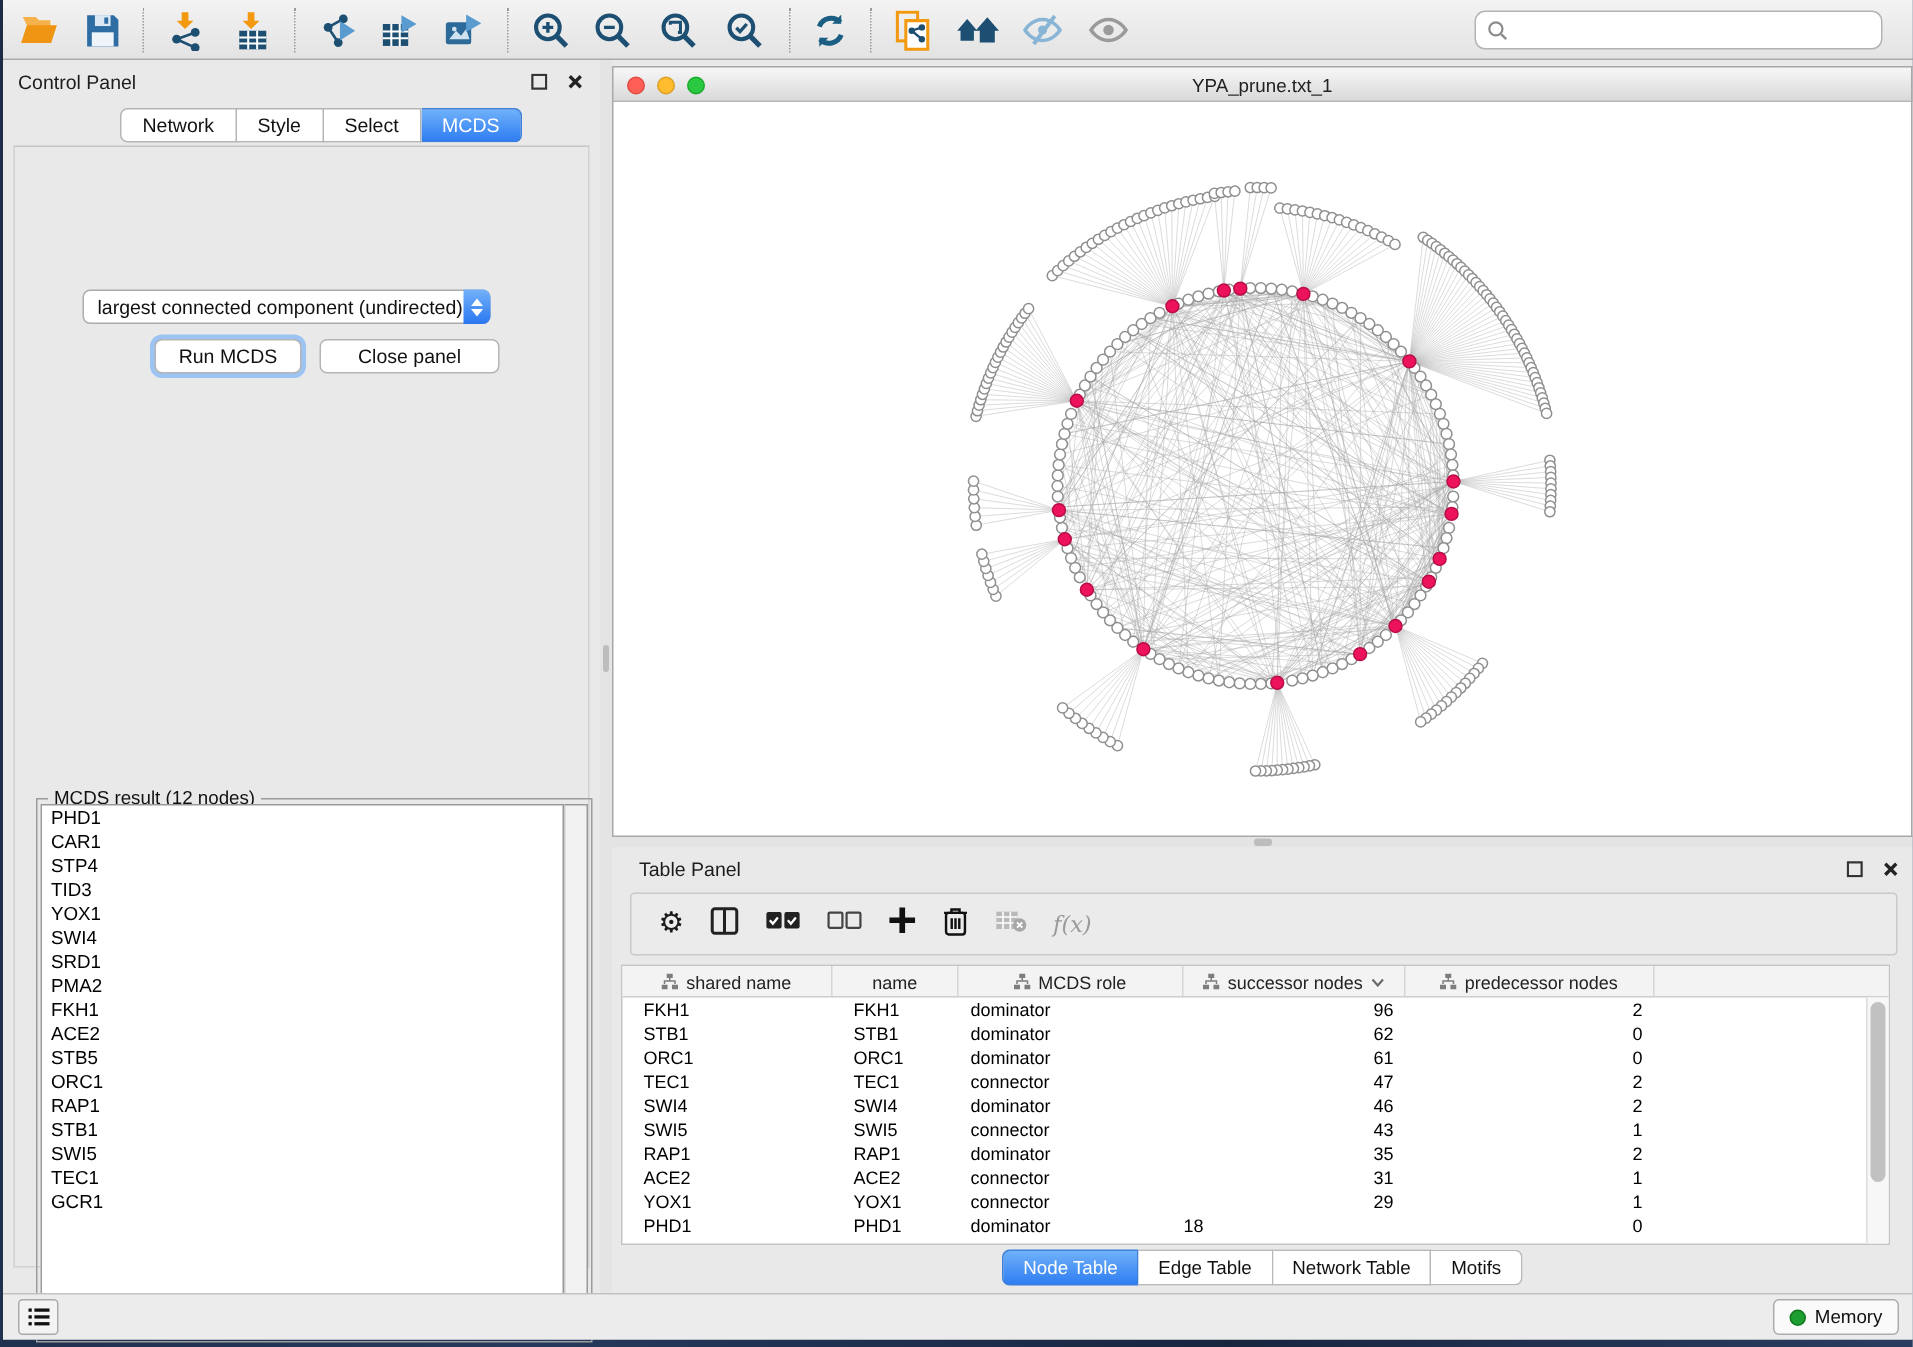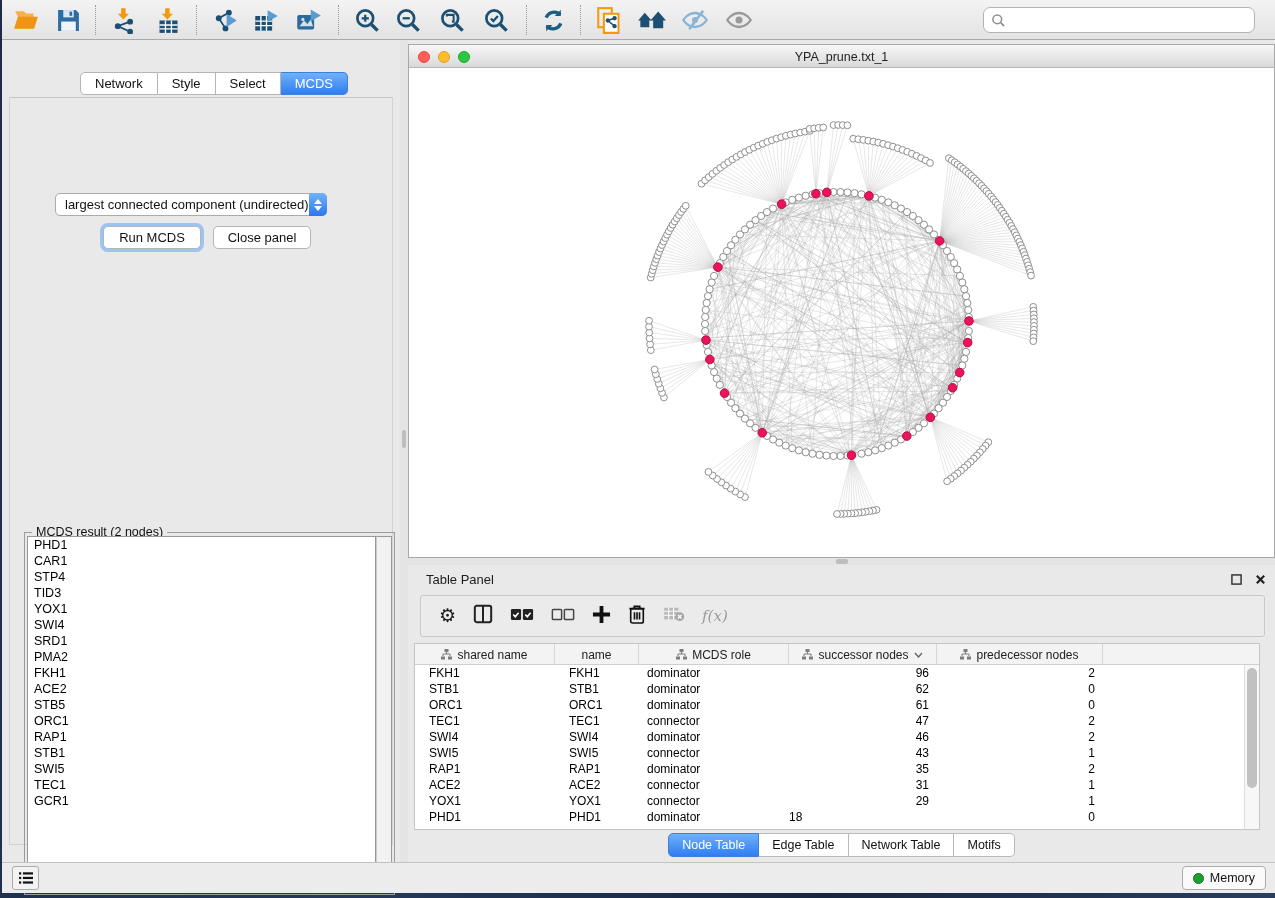--- a/index.html
+++ b/index.html
@@ -35,21 +35,21 @@
   #criterion { position:absolute; left:45px; top:95px; width:272px; height:23px; background:#fff;
     border:1px solid #ababab; border-radius:5px; display:flex; align-items:center; }
   #criterion .val { flex:1; font-size:13px; padding-left:9px; color:#111; white-space:nowrap; }
   #criterion .spin { width:24px; height:23px; margin-right:-1px; border-radius:0 5px 5px 0;
     background:linear-gradient(#73b2f9,#2a77f0); display:flex; flex-direction:column; align-items:center; justify-content:center; gap:2px; }
   .chev-up { width:0; height:0; border-left:4px solid transparent; border-right:4px solid transparent; border-bottom:5px solid #fff; }
   .chev-dn { width:0; height:0; border-left:4px solid transparent; border-right:4px solid transparent; border-top:5px solid #fff; }
   .btn { position:absolute; top:128px; height:23px; background:#fff; border:1px solid #b5b5b5; border-radius:5px;
     font-size:13px; color:#111; display:flex; align-items:center; justify-content:center; }
   #run-btn { left:93px; width:98px; box-shadow:0 0 0 3px #9cc3f2; }
-  #close-panel-btn { left:203px; width:98px; }
+  #close-panel-btn { left:203px; width:120px; }
   #result-group { position:absolute; left:14px; top:427px; width:371px; height:370px; }
   #result-group .gbox { position:absolute; left:0; top:7px; width:100%; height:363px; border:1px solid #9c9c9c; }
   #result-title { position:absolute; left:8px; top:0; background:#e9e9e9; padding:0 4px; font-size:12.5px; color:#111; }
   #result-list { position:absolute; left:3px; top:11px; width:349px; height:355px; background:#fff; border:1px solid #999; overflow:hidden; }
   #result-scroll { position:absolute; right:3px; top:11px; width:16px; height:355px; background:#f2f2f2; border:1px solid #999; border-left:1px solid #ccc; }
   .list-item { font-size:12.5px; color:#000; padding:1.5px 0 1.5px 6px; line-height:13px; }
 
   
   #vdiv { left:398px; top:40px; width:8px; height:822px; background:#e4e4e4; }
   #vdiv .handle { position:absolute; left:2px; top:390px; width:4px; height:18px; background:#bdbdbd; border-radius:2px; }
@@ -227,39 +227,52 @@
     <div id="searchbox">
       <svg width="15" height="15" viewBox="0 0 24 24">
           <circle cx="10" cy="10" r="7" fill="none" stroke="#8d8d8d" stroke-width="2.4"></circle>
           <path d="M15.5 15.5 21 21" stroke="#8d8d8d" stroke-width="2.6"></path>
         </svg>
       <input placeholder="" style="">
     </div>
   </div>
 
   <div id="control-panel" class="abs">
+    <div class="panel-head">
+      <span class="panel-title">Control Panel</span>
+      <span class="float-btn" style="right:34px">
+          <svg width="11" height="11" viewBox="0 0 12 12">
+            <rect x="1" y="1" width="10" height="10" fill="none" stroke="#333" stroke-width="1.6"></rect>
+          </svg>
+        </span>
+      <span class="close-btn" style="right:10px">
+          <svg width="11" height="11" viewBox="0 0 12 12">
+            <path d="M2 2 10 10M10 2 2 10" stroke="#222" stroke-width="2.4"></path>
+          </svg>
+        </span>
+    </div>
     <div class="seg-tabs">
       <div class="seg">Network</div>
       <div class="seg">Style</div>
       <div class="seg">Select</div>
       <div class="seg active">MCDS</div>
     </div>
     <div class="cp-inner">
       <div id="criterion">
         <span class="val">largest connected component (undirected)</span>
         <span class="spin">
             <span class="chev-up"></span>
             <span class="chev-dn"></span>
           </span>
       </div>
       <div class="btn" id="run-btn">Run MCDS</div>
       <div class="btn" id="close-panel-btn">Close panel</div>
       <div id="result-group">
         <div class="gbox"></div>
-        <span id="result-title">MCDS result (2 nodes)</span>
+        <span id="result-title">MCDS result (12 nodes)</span>
         <div id="result-list">
             <div class="list-item">PHD1</div>
             <div class="list-item">CAR1</div>
             <div class="list-item">STP4</div>
             <div class="list-item">TID3</div>
             <div class="list-item">YOX1</div>
             <div class="list-item">SWI4</div>
             <div class="list-item">SRD1</div>
             <div class="list-item">PMA2</div>
             <div class="list-item">FKH1</div>

